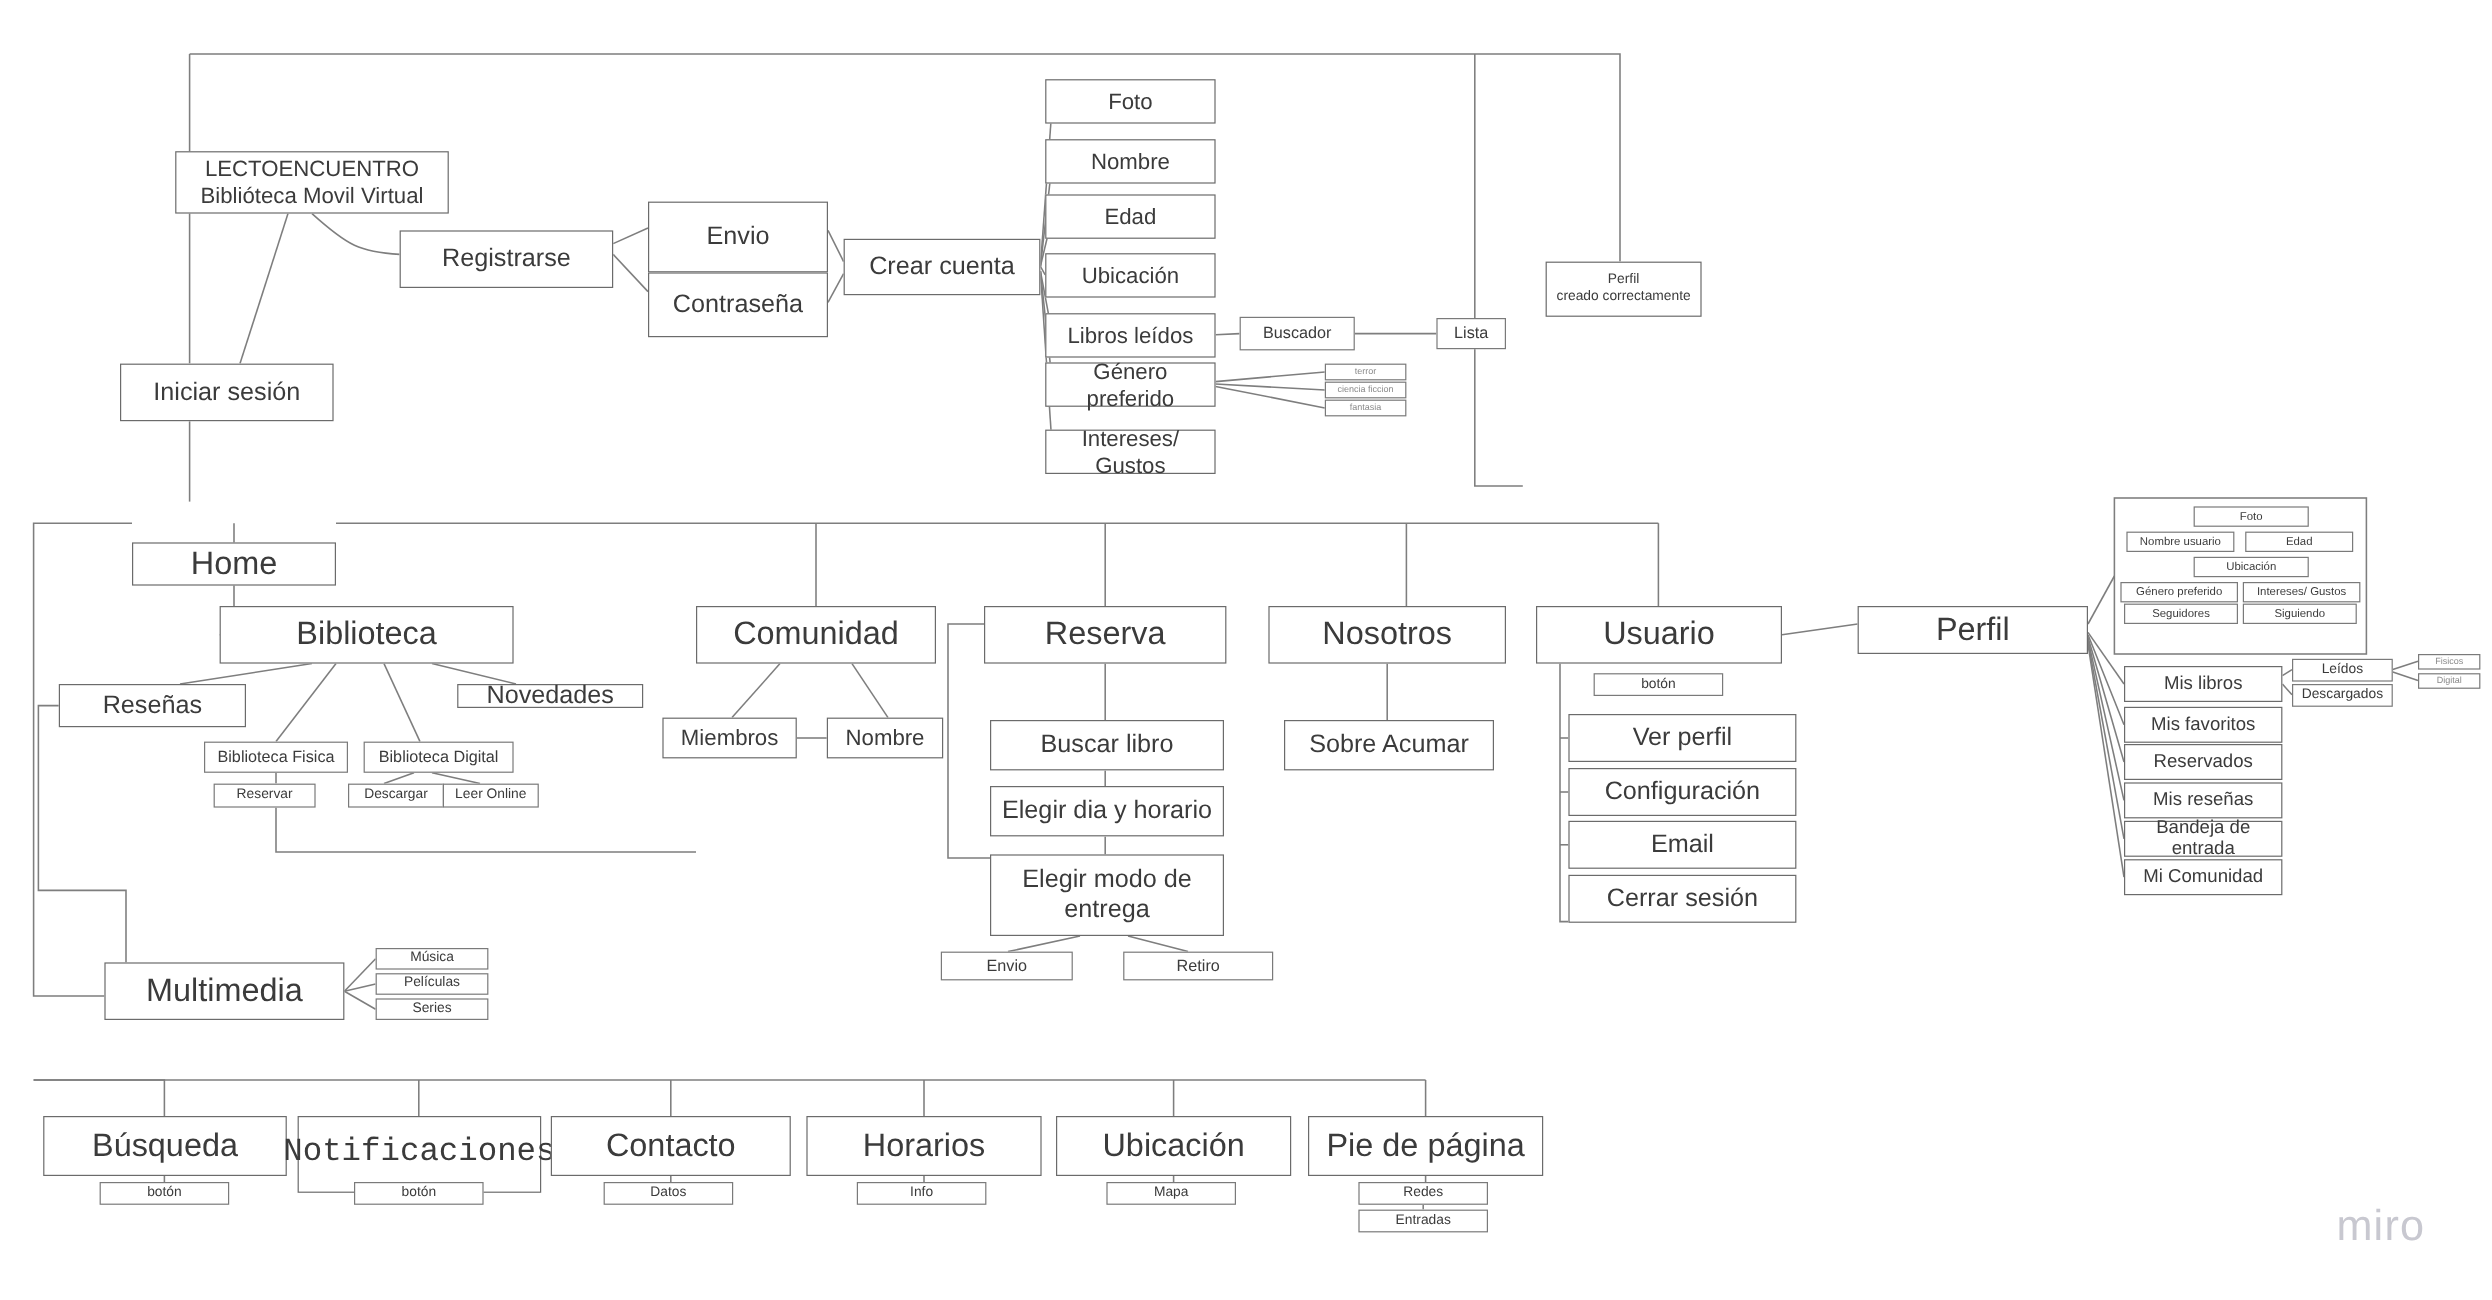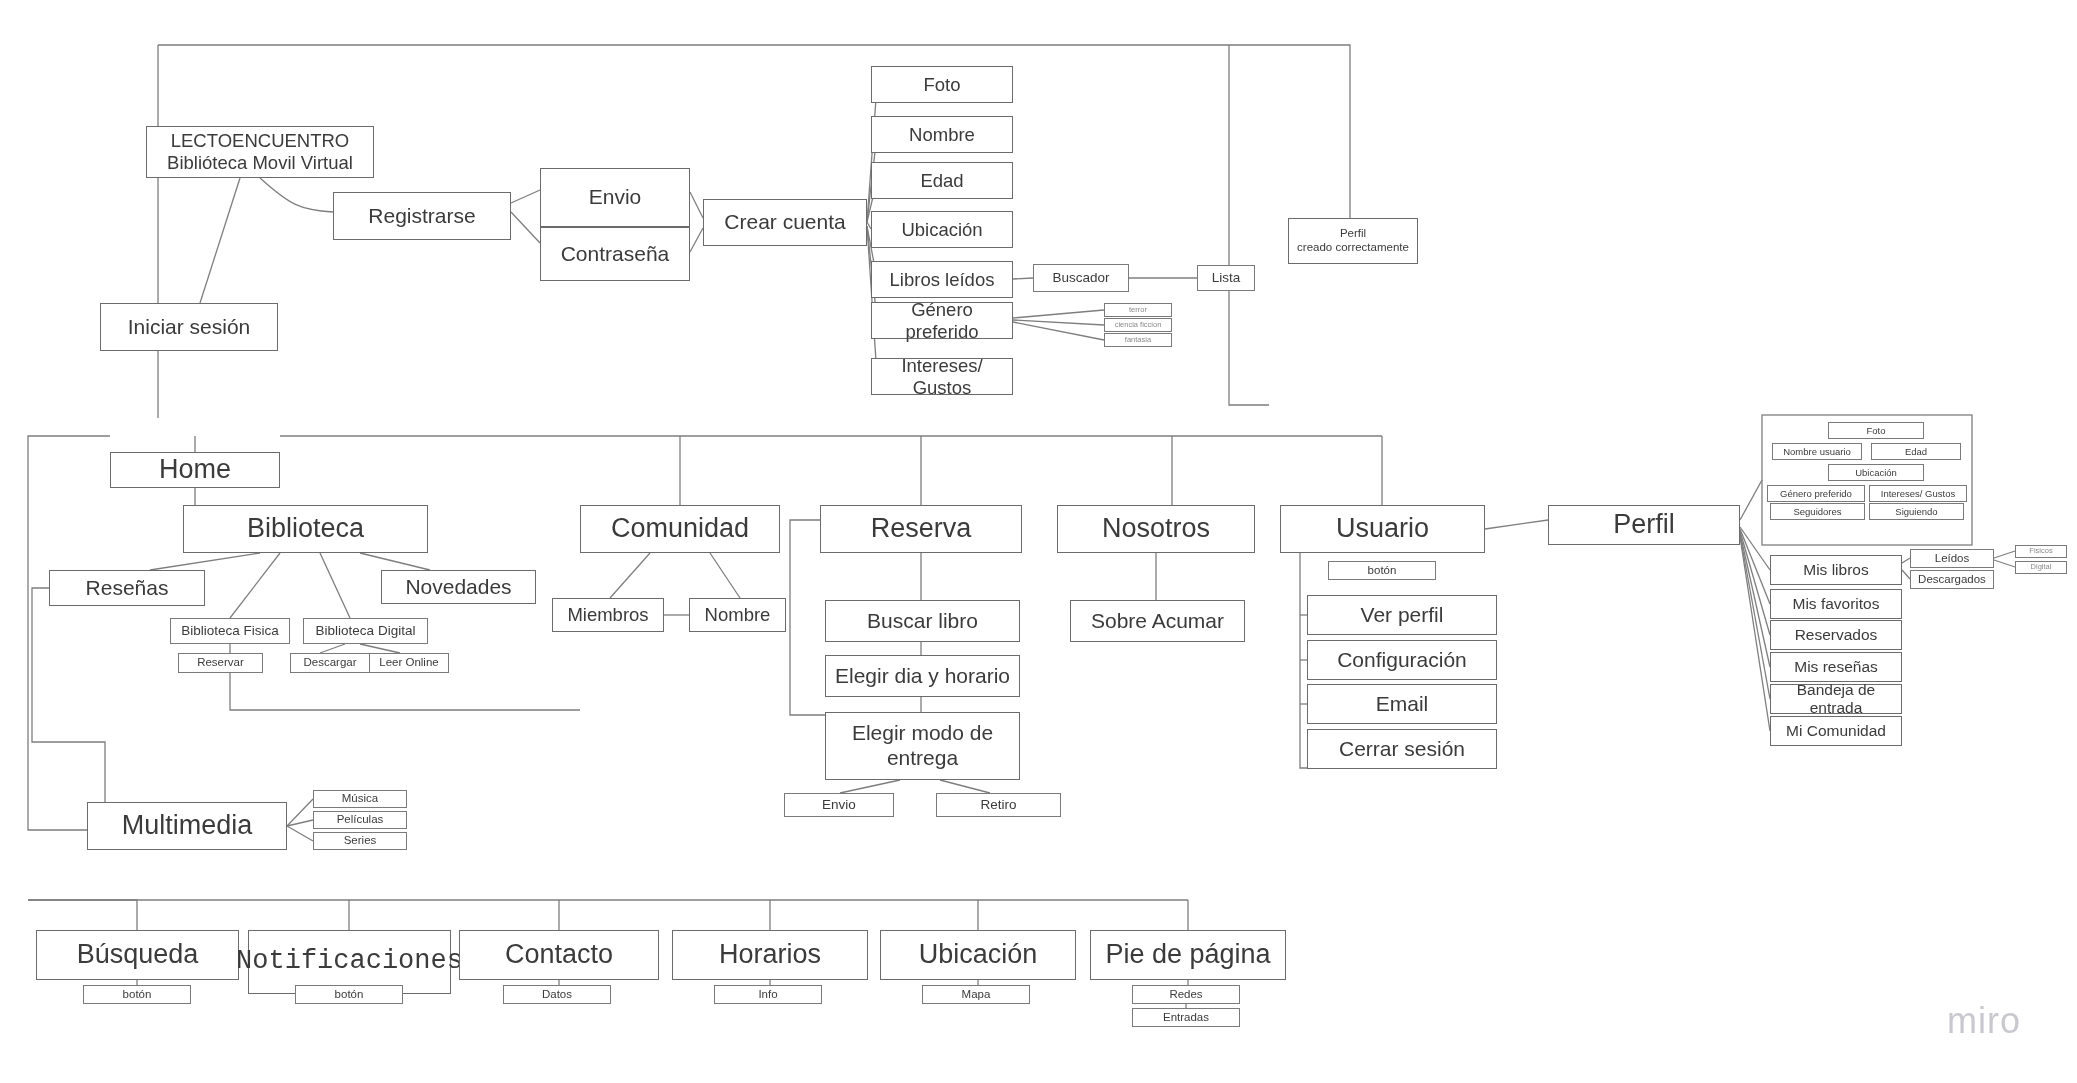--- a/index.html
+++ b/index.html
@@ -161,21 +161,21 @@
       <div class="node t14 thin" style="left: 1033px; top: 264px; width: 96px; height: 28px;">Buscador</div>
       <div class="node t14 thin" style="left: 1197px; top: 265px; width: 58px; height: 26px;">Lista</div>
       <div class="node t8 thin" style="left: 1104px; top: 303px; width: 68px; height: 14px;">terror</div>
       <div class="node t8 thin" style="left: 1104px; top: 318px; width: 68px; height: 14px;">ciencia ficcion</div>
       <div class="node t8 thin" style="left: 1104px; top: 333px; width: 68px; height: 14px;">fantasia</div>
       <div class="node t12" style="left: 1288px; top: 218px; width: 130px; height: 46px;">Perfil
 creado correctamente</div>
       <div class="node t28" style="left: 110px; top: 418px; width: 170px; height: 36px; margin-top: 34px;">Home</div>
       <div class="node t28" style="left: 183px; top: 505px; width: 245px; height: 48px; text-align: center;">Biblioteca</div>
       <div class="node t22" style="left: 49px; top: 570px; width: 156px; height: 36px;">Reseñas</div>
-      <div class="node t22" style="left: 381px; top: 570px; width: 155px; height: 34px;">Novedades</div>
+      <div class="node t22" style="left: 381px; top: 570px; width: 155px; height: 20px;">Novedades</div>
       <div class="node t14 thin" style="left: 170px; top: 618px; width: 120px; height: 26px;">Biblioteca Fisica</div>
       <div class="node t14 thin" style="left: 303px; top: 618px; width: 125px; height: 26px;">Biblioteca Digital</div>
       <div class="node t12 thin" style="left: 178px; top: 653px; width: 85px; height: 20px;">Reservar</div>
       <div class="node t12 thin" style="left: 290px; top: 653px; width: 80px; height: 20px;">Descargar</div>
       <div class="node t12 thin" style="left: 369px; top: 653px; width: 80px; height: 20px;">Leer Online</div>
       <div class="node t28" style="left: 87px; top: 802px; width: 200px; height: 48px;">Multimedia</div>
       <div class="node t12 thin" style="left: 313px; top: 790px; width: 94px; height: 18px;">Música</div>
       <div class="node t12 thin" style="left: 313px; top: 811px; width: 94px; height: 18px;">Películas</div>
       <div class="node t12 thin" style="left: 313px; top: 832px; width: 94px; height: 18px;">Series</div>
       <div class="node t28" style="left: 580px; top: 505px; width: 200px; height: 48px;">Comunidad</div>

